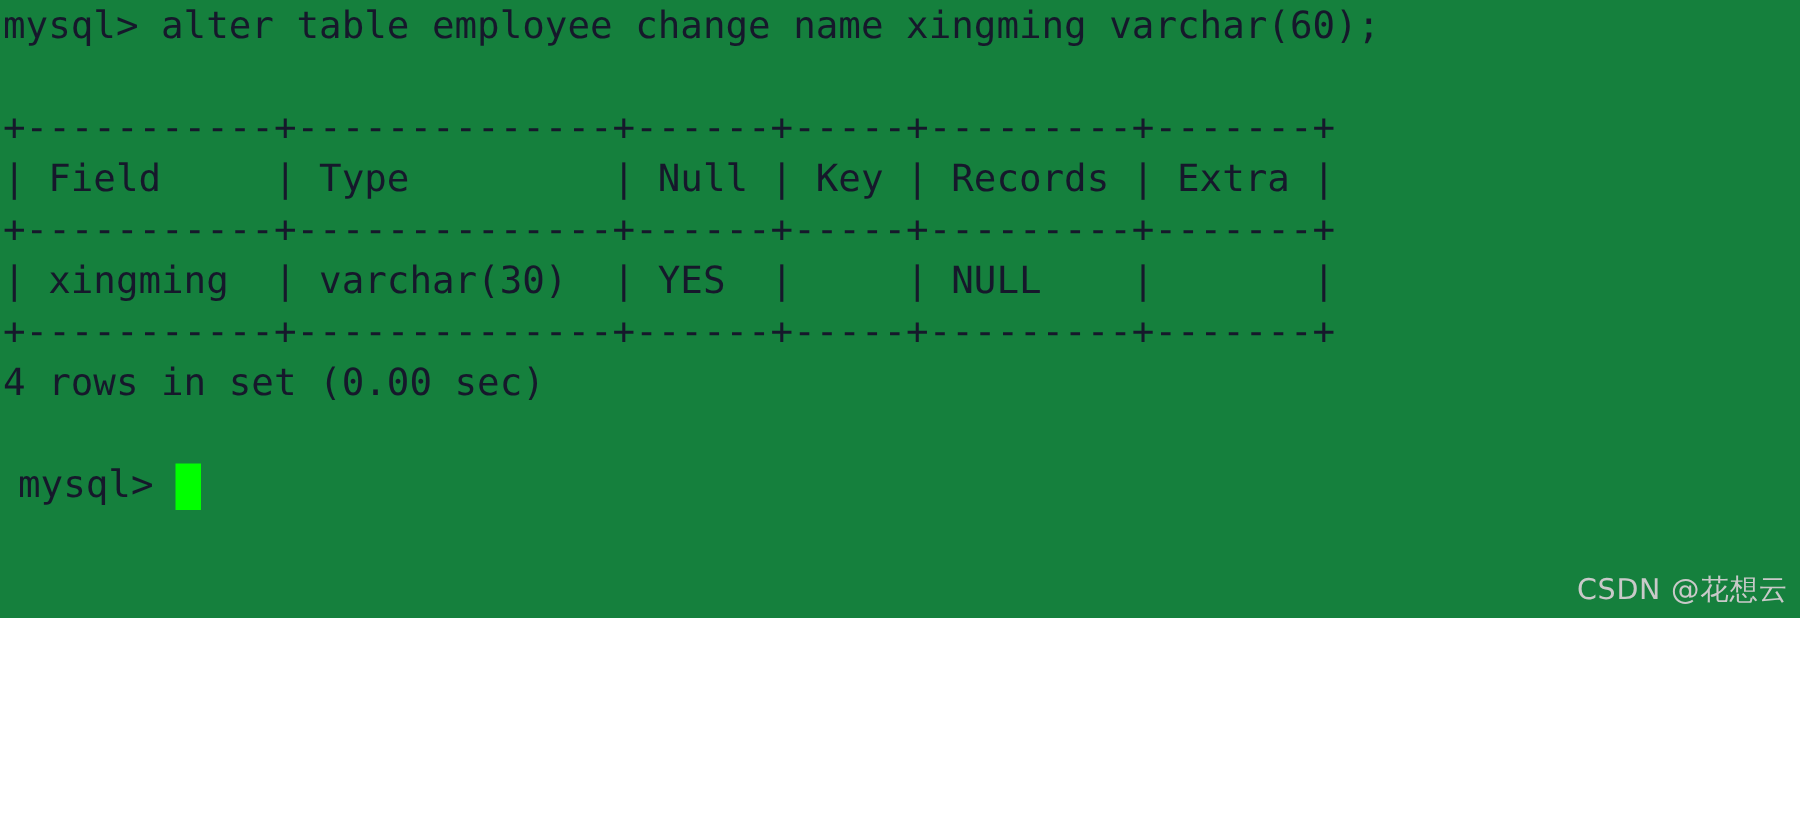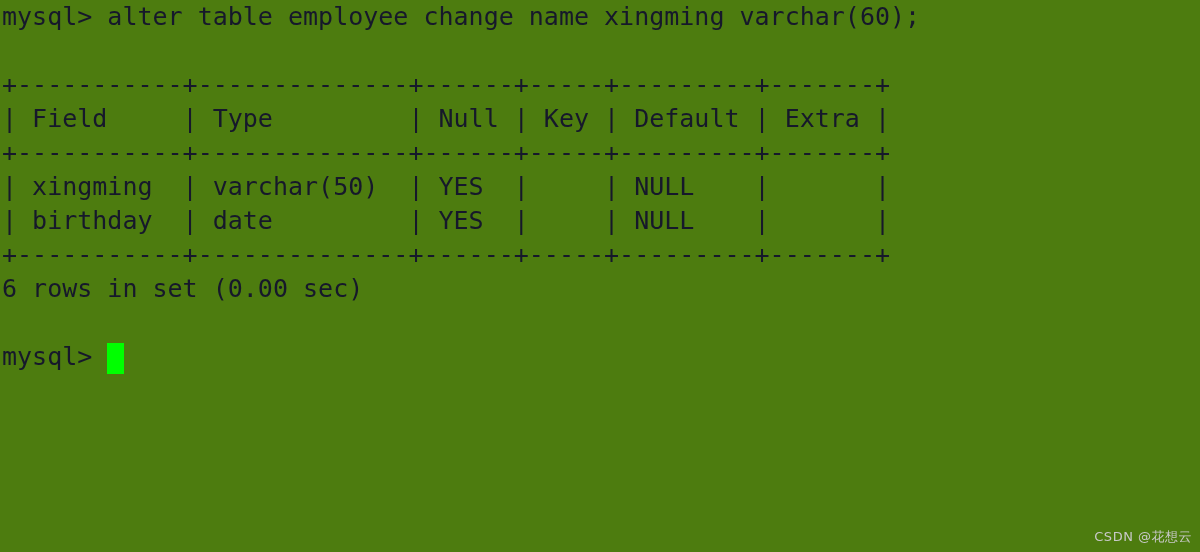--- a/index.html
+++ b/index.html
@@ -9,22 +9,22 @@
   }
   body {
     width: 1200px;
     height: 552px;
     overflow: hidden;
     font-family: "DejaVu Sans Mono", "Liberation Mono", monospace;
   }
   #terminal {
     position: relative;
     width: 1200px;
-    height: 552px;
-    background: #4d7c0f;
+    height: 412px;
+    background: #15803d;
     padding: 0;
     box-sizing: border-box;
   }
   .term-line {
     position: relative;
     height: 34px;
     line-height: 34px;
     font-size: 25px;
     letter-spacing: 0px;
     color: #16182b;
@@ -36,21 +36,21 @@
   .term-line.blank {
     height: 34px;
   }
   .prompt-line {
     position: relative;
     height: 34px;
     line-height: 34px;
     font-size: 25px;
     color: #16182b;
     white-space: pre;
-    padding-left: 2px;
+    padding-left: 12px;
     font-family: "DejaVu Sans Mono", "Liberation Mono", monospace;
     display: flex;
     align-items: center;
   }
   .prompt-text {
     white-space: pre;
     font-size: 25px;
     line-height: 34px;
     color: #16182b;
   }
@@ -62,40 +62,39 @@
     vertical-align: middle;
     margin-left: 0px;
     position: relative;
     top: 1px;
   }
   .watermark {
     position: absolute;
     right: 8px;
     bottom: 6px;
     font-family: "DejaVu Sans", "Liberation Sans", sans-serif;
-    font-size: 13px;
+    font-size: 19px;
     color: #c9c9c9;
     letter-spacing: 0.5px;
     white-space: pre;
   }
 </style>
 </head>
 <body>
 
 <div id="terminal">
 
   <div class="term-line">mysql&gt; alter table employee change name xingming varchar(60);</div>
   <div class="term-line blank"></div>
   <div class="term-line">+-----------+--------------+------+-----+---------+-------+</div>
-  <div class="term-line">| Field     | Type         | Null | Key | Default | Extra |</div>
+  <div class="term-line">| Field     | Type         | Null | Key | Records | Extra |</div>
   <div class="term-line">+-----------+--------------+------+-----+---------+-------+</div>
-  <div class="term-line">| xingming  | varchar(50)  | YES  |     | NULL    |       |</div>
-  <div class="term-line">| birthday  | date         | YES  |     | NULL    |       |</div>
+  <div class="term-line">| xingming  | varchar(30)  | YES  |     | NULL    |       |</div>
   <div class="term-line">+-----------+--------------+------+-----+---------+-------+</div>
-  <div class="term-line">6 rows in set (0.00 sec)</div>
+  <div class="term-line">4 rows in set (0.00 sec)</div>
   <div class="term-line blank"></div>
 
   <div class="prompt-line">
     <span class="prompt-text">mysql&gt; </span><span class="cursor-block"></span>
   </div>
 
   <div class="watermark">CSDN @花想云</div>
 </div>
 
 </body></html>

